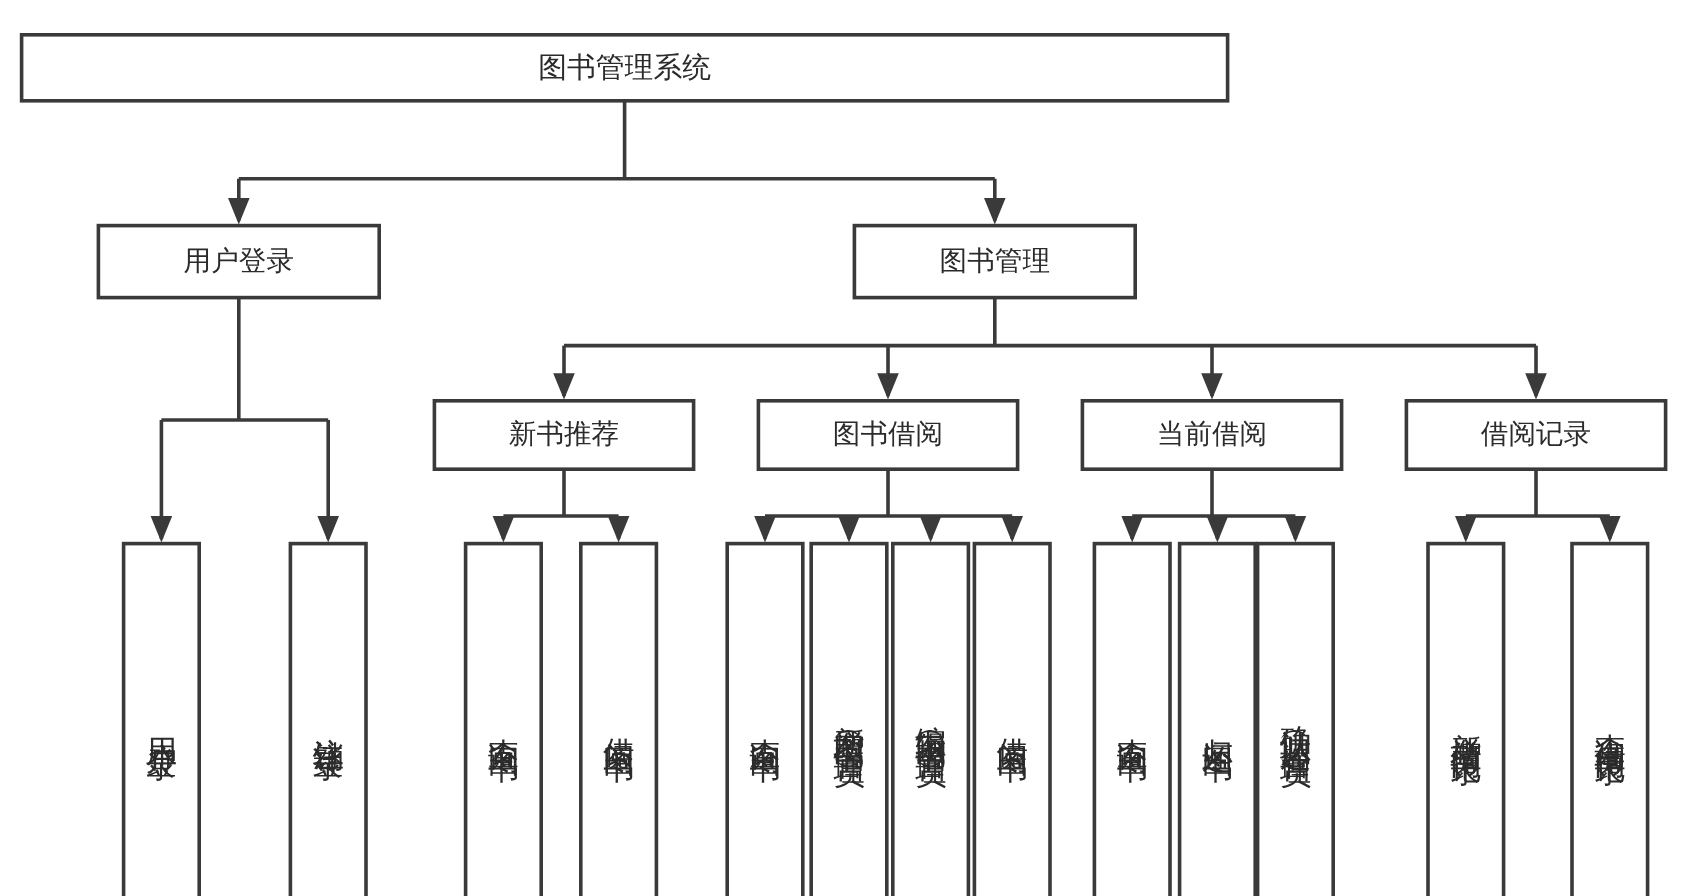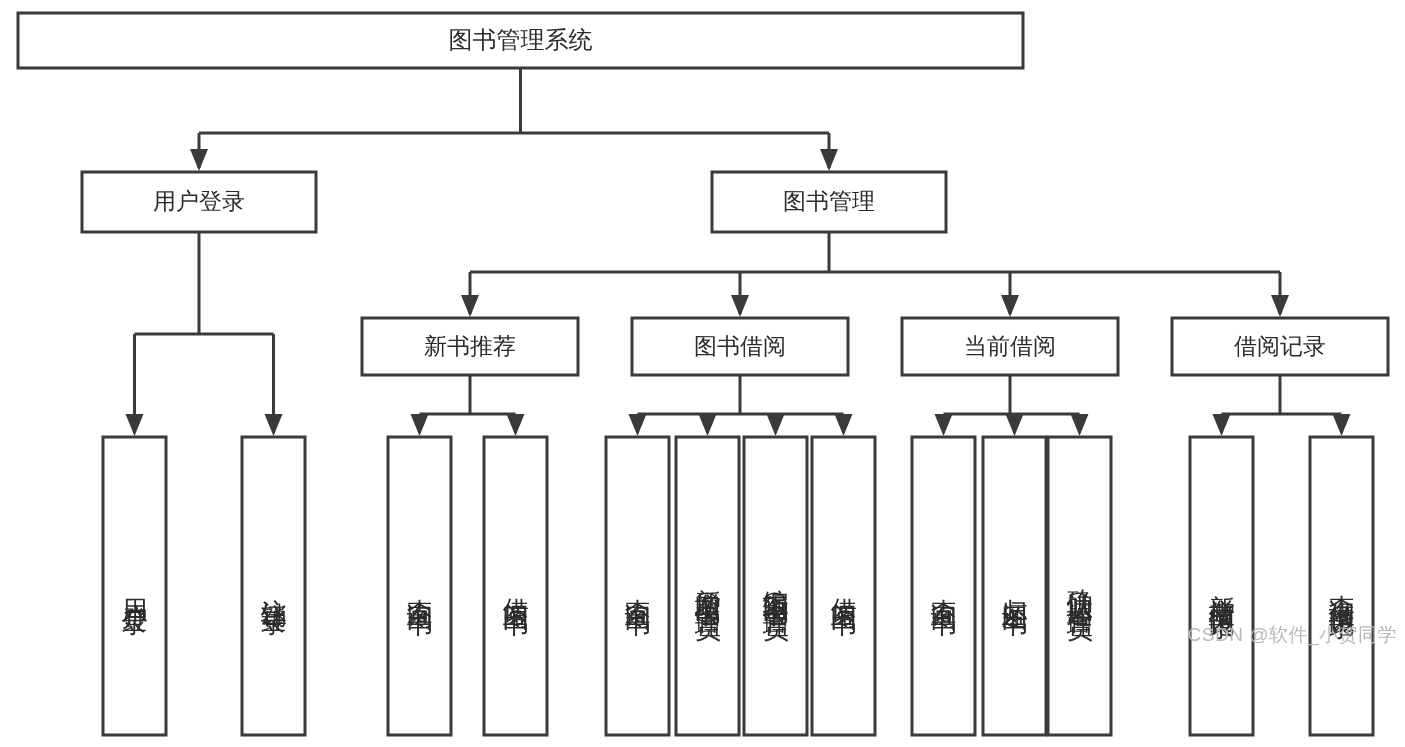--- a/index.html
+++ b/index.html
@@ -10,21 +10,21 @@
   body {
     width: 1405px;
     height: 747px;
     font-family: "Liberation Sans", "DejaVu Sans", sans-serif;
     overflow: hidden;
     position: relative;
   }
   #diagram-root {
     position: absolute;
     left: 0;
-    top: 0;
+    top: 16px;
     width: 1405px;
     height: 654px;
   }
   svg.flow {
     display: block;
     width: 1405px;
     height: 747px;
   }
   .nodebox {
     fill: #ffffff;
@@ -182,14 +182,13 @@
       <div class="leaf-label" style="left: 676px; top: 437px; width: 63px; height: 298px; display: flex; align-items: center; justify-content: center;">新增图书（管理员）</div>
       <div class="leaf-label" style="left: 744px; top: 437px; width: 63px; height: 298px; display: flex; align-items: center; justify-content: center;">编辑图书（管理员）</div>
       <div class="leaf-label" style="left: 812px; top: 437px; width: 63px; height: 298px; display: flex; align-items: center; justify-content: center;">借阅图书</div>
       <div class="leaf-label" style="left: 912px; top: 437px; width: 63px; height: 298px; display: flex; align-items: center; justify-content: center;">查询图书</div>
       <div class="leaf-label" style="left: 983px; top: 437px; width: 63px; height: 298px; display: flex; align-items: center; justify-content: center;">归还图书</div>
       <div class="leaf-label" style="left: 1048px; top: 437px; width: 63px; height: 298px; display: flex; align-items: center; justify-content: center;">确认归还（管理员）</div>
       <div class="leaf-label" style="left: 1190px; top: 437px; width: 63px; height: 298px; display: flex; align-items: center; justify-content: center;">新增借阅记录</div>
       <div class="leaf-label" style="left: 1310px; top: 437px; width: 63px; height: 298px; display: flex; align-items: center; justify-content: center;">查询借阅记录</div>
     </div>
 
-  <div class="watermark">CSDN @软件_小贺同学</div>
 </div>
 
 </body></html>

